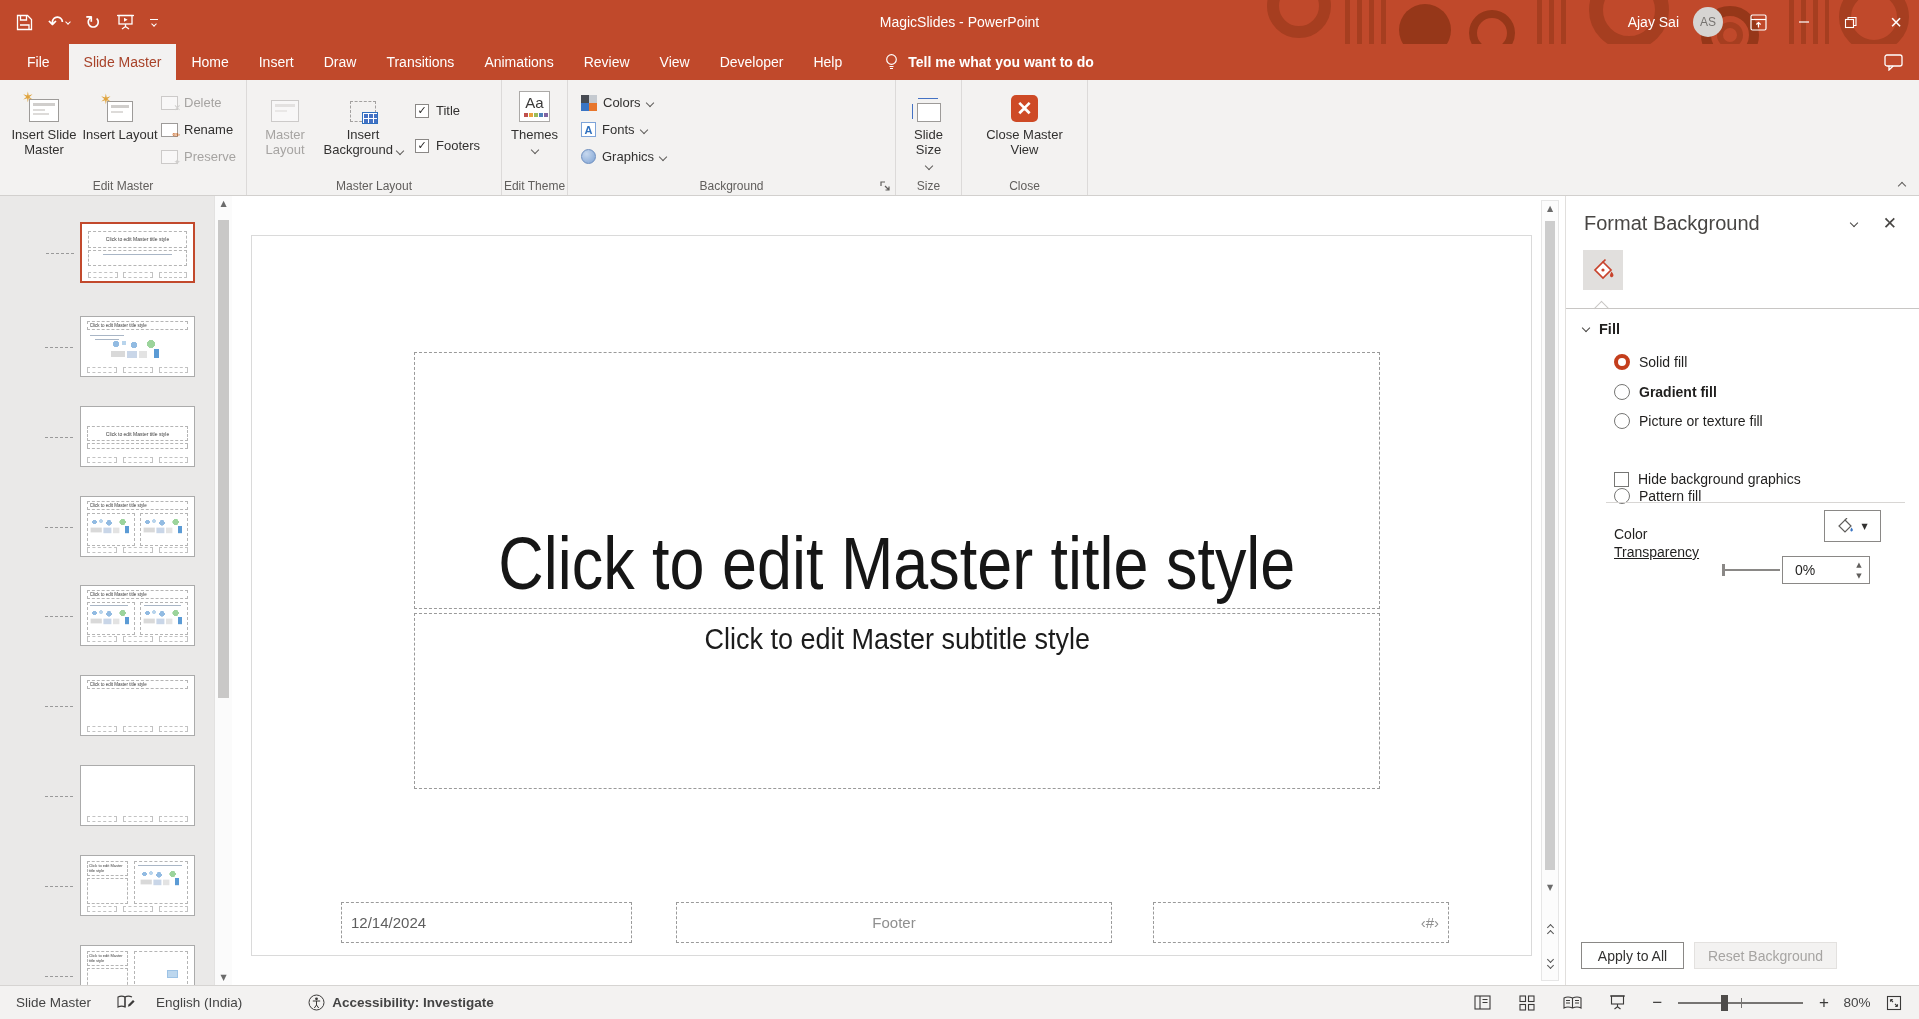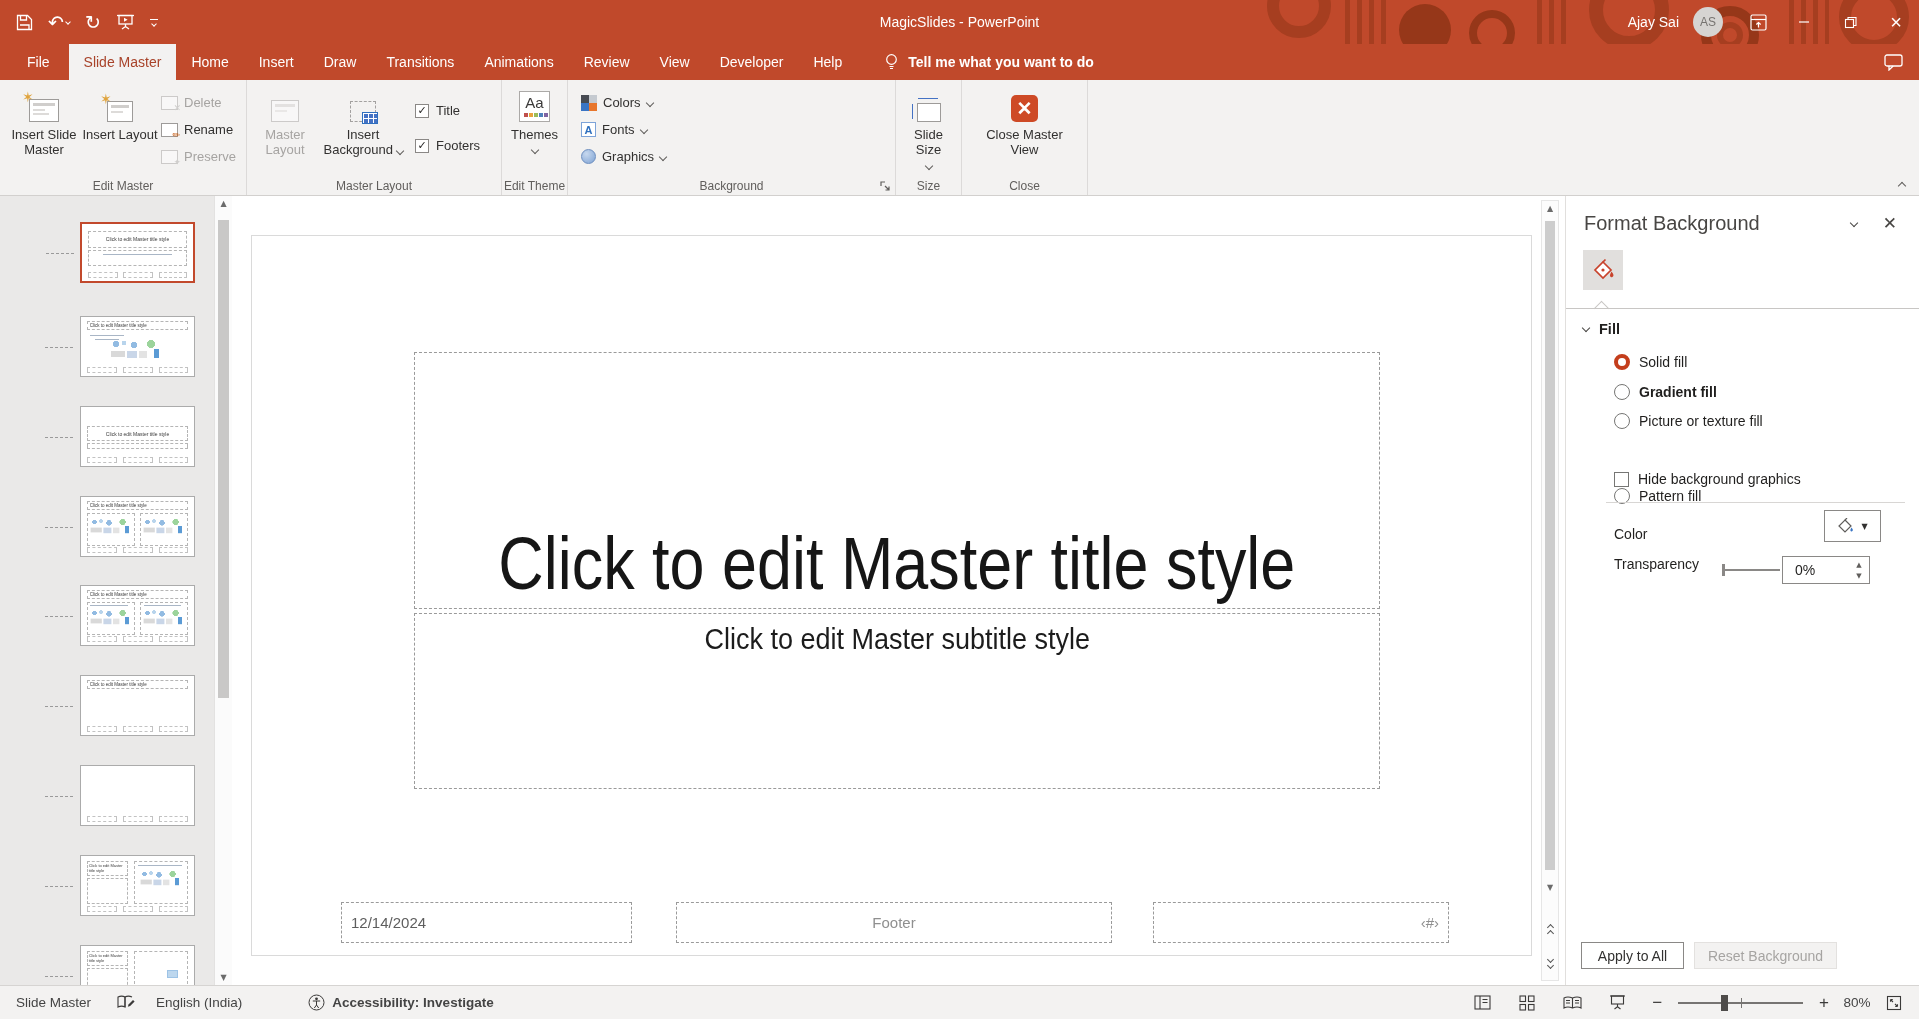--- a/index.html
+++ b/index.html
@@ -579,21 +579,21 @@
     </div>
     <div class="colorbtn">
       <svg width="17" height="16" viewBox="0 0 17 16">
         <path d="M8 2 L14 8 L8 14 L2 8 Z" fill="#fff" stroke="#5F5D5B" stroke-width="1.2"></path>
         <path d="M8 2 L10 0" stroke="#5F5D5B" stroke-width="1.2"></path>
         <path d="M14.5 9.5c1.4 1.8 2 3 .6 3.8-1.1.6-2.2-.5-1.5-2z" fill="#3A75C4"></path>
       </svg>
       <span class="tri">▼</span>
     </div>
 
-    <div class="p-row" style="top:360px;">
+    <div class="p-row" style="top:348px;text-decoration:underline;">
       <span>Transparency</span>
     </div>
     <div class="tslider">
         <i></i>
       </div>
     <div class="spin">
       <span class="val">0%</span>
       <span class="arrows">
           <span>▲</span>
           <span>▼</span>

